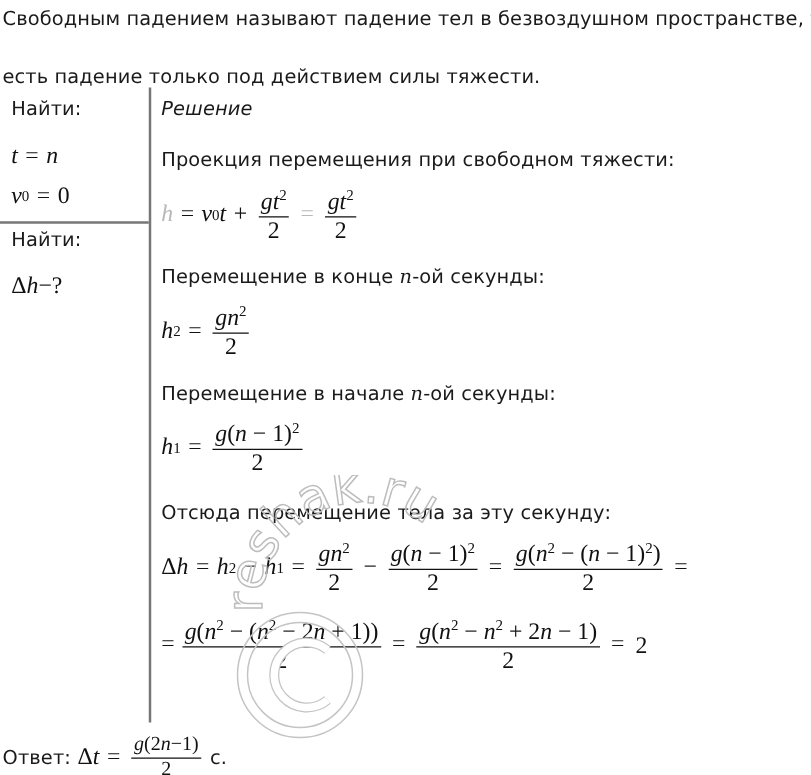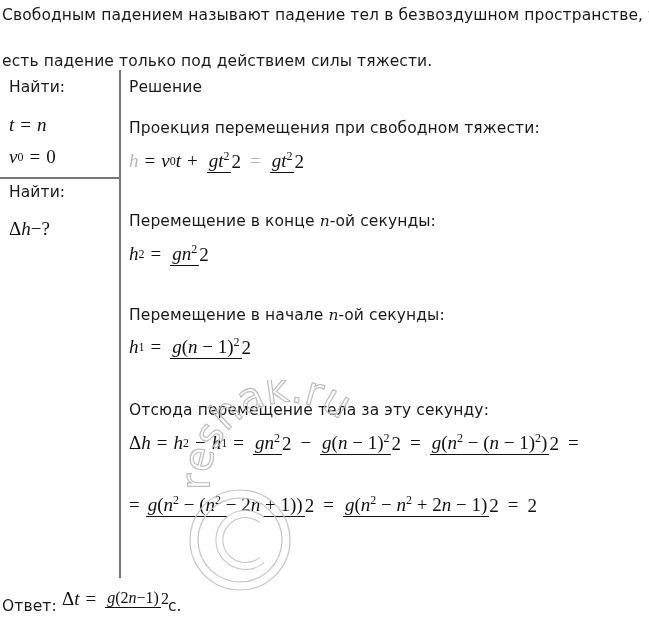--- a/index.html
+++ b/index.html
@@ -2,21 +2,21 @@
 <html><head>
 <meta charset="utf-8">
 <style>
   html, body { margin:0; padding:0; background:#ffffff; }
   body { width:649px; height:620px; position:relative; overflow:hidden;
          font-family:"DejaVu Sans", sans-serif; color:#1a1a1a; }
   .txt { position:absolute; font-size:15.5px; white-space:nowrap; letter-spacing:0.1px; }
   .math { font-family:"DejaVu Serif", serif; font-style:italic; }
   .m { position:absolute; font-family:"Liberation Serif", serif; font-size:19px; white-space:nowrap; color:#111; display:flex; align-items:center; }
   .m i { font-style:italic; }
-  .frac { display:inline-flex; flex-direction:row; align-items:center; vertical-align:middle; margin:0 3px; }
+  .frac { display:inline-flex; flex-direction:column; align-items:center; vertical-align:middle; margin:0 3px; }
   .frac .num { padding:0 2px 1px; border-bottom:1.3px solid #111; line-height:1.05; }
   .frac .den { padding-top:1px; line-height:1.05; }
   sup { font-size:12px; vertical-align:7px; }
   sub { font-size:12px; vertical-align:-4px; }
   .op { margin:0 6px; font-style:normal; }
   .faded { color:#b8b8b8; }
   .vline { position:absolute; left:119px; top:70px; width:1.5px; height:508px; background:#777; }
   .hline { position:absolute; left:0; top:177px; width:119px; height:1.5px; background:#777; }
   .small .frac { font-size:16px; }
   .wm { position:absolute; left:170px; top:380px; width:330px; height:240px; pointer-events:none; }
@@ -33,21 +33,21 @@
 <div class="txt" style="left:9px; top:78px;">Найти:</div>
 <div class="m" style="left:9px; top:114px;">
     <i>t</i>
     <span class="op">=</span>
     <i>n</i>
   </div>
 <div class="m" style="left:9px; top:146px;"><i>v</i><sub>0</sub><span class="op">=</span>0</div>
 <div class="txt" style="left:9px; top:183px;">Найти:</div>
 <div class="m" style="left:9px; top:218px;">Δ<i>h</i>−?</div>
 
-<div class="txt" style="left:129px; top:78px;">Решение</div>
+<div class="txt" style="left:129px; top:78px;font-style:italic;">Решение</div>
 
 <div class="txt" style="left:129px; top:119px;">Проекция перемещения при свободном тяжести:</div>
 <div class="m" style="left:129px; top:150px;">
   <i class="faded">h</i>
     <span class="op">=</span>
     <i>v</i>
     <sub>0</sub>
     <i>t</i>
     <span class="op">+</span>
   <span class="frac">

